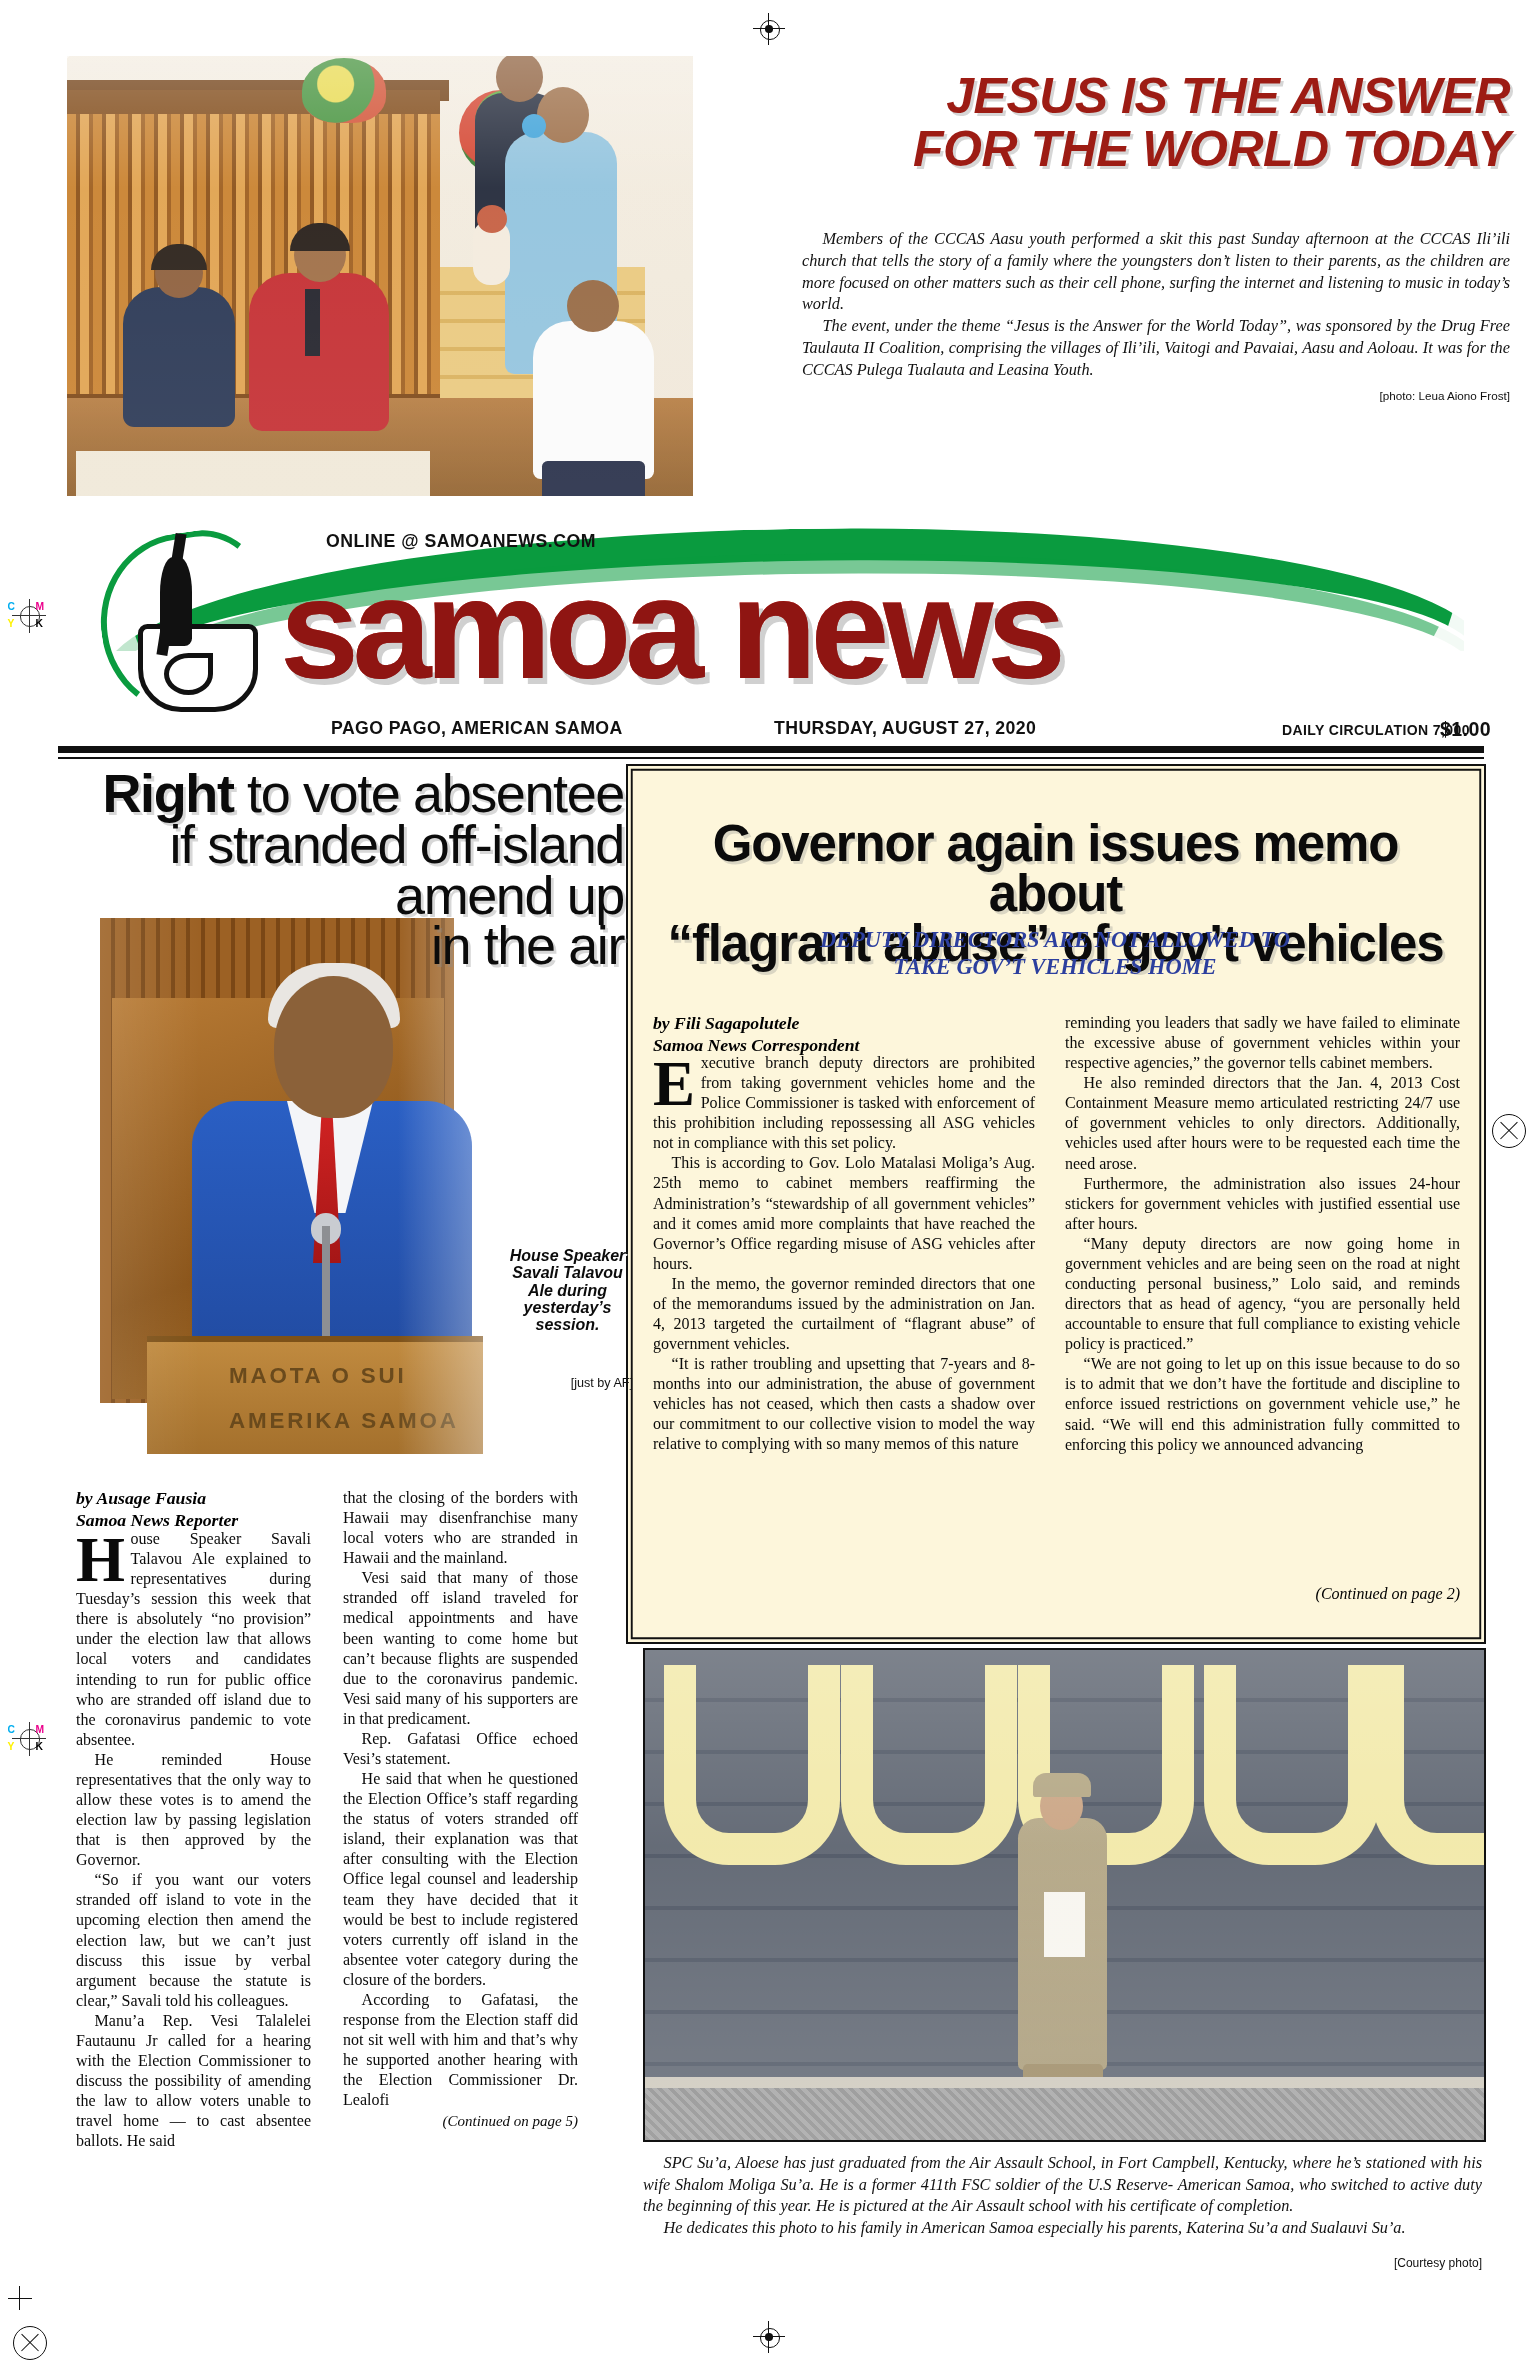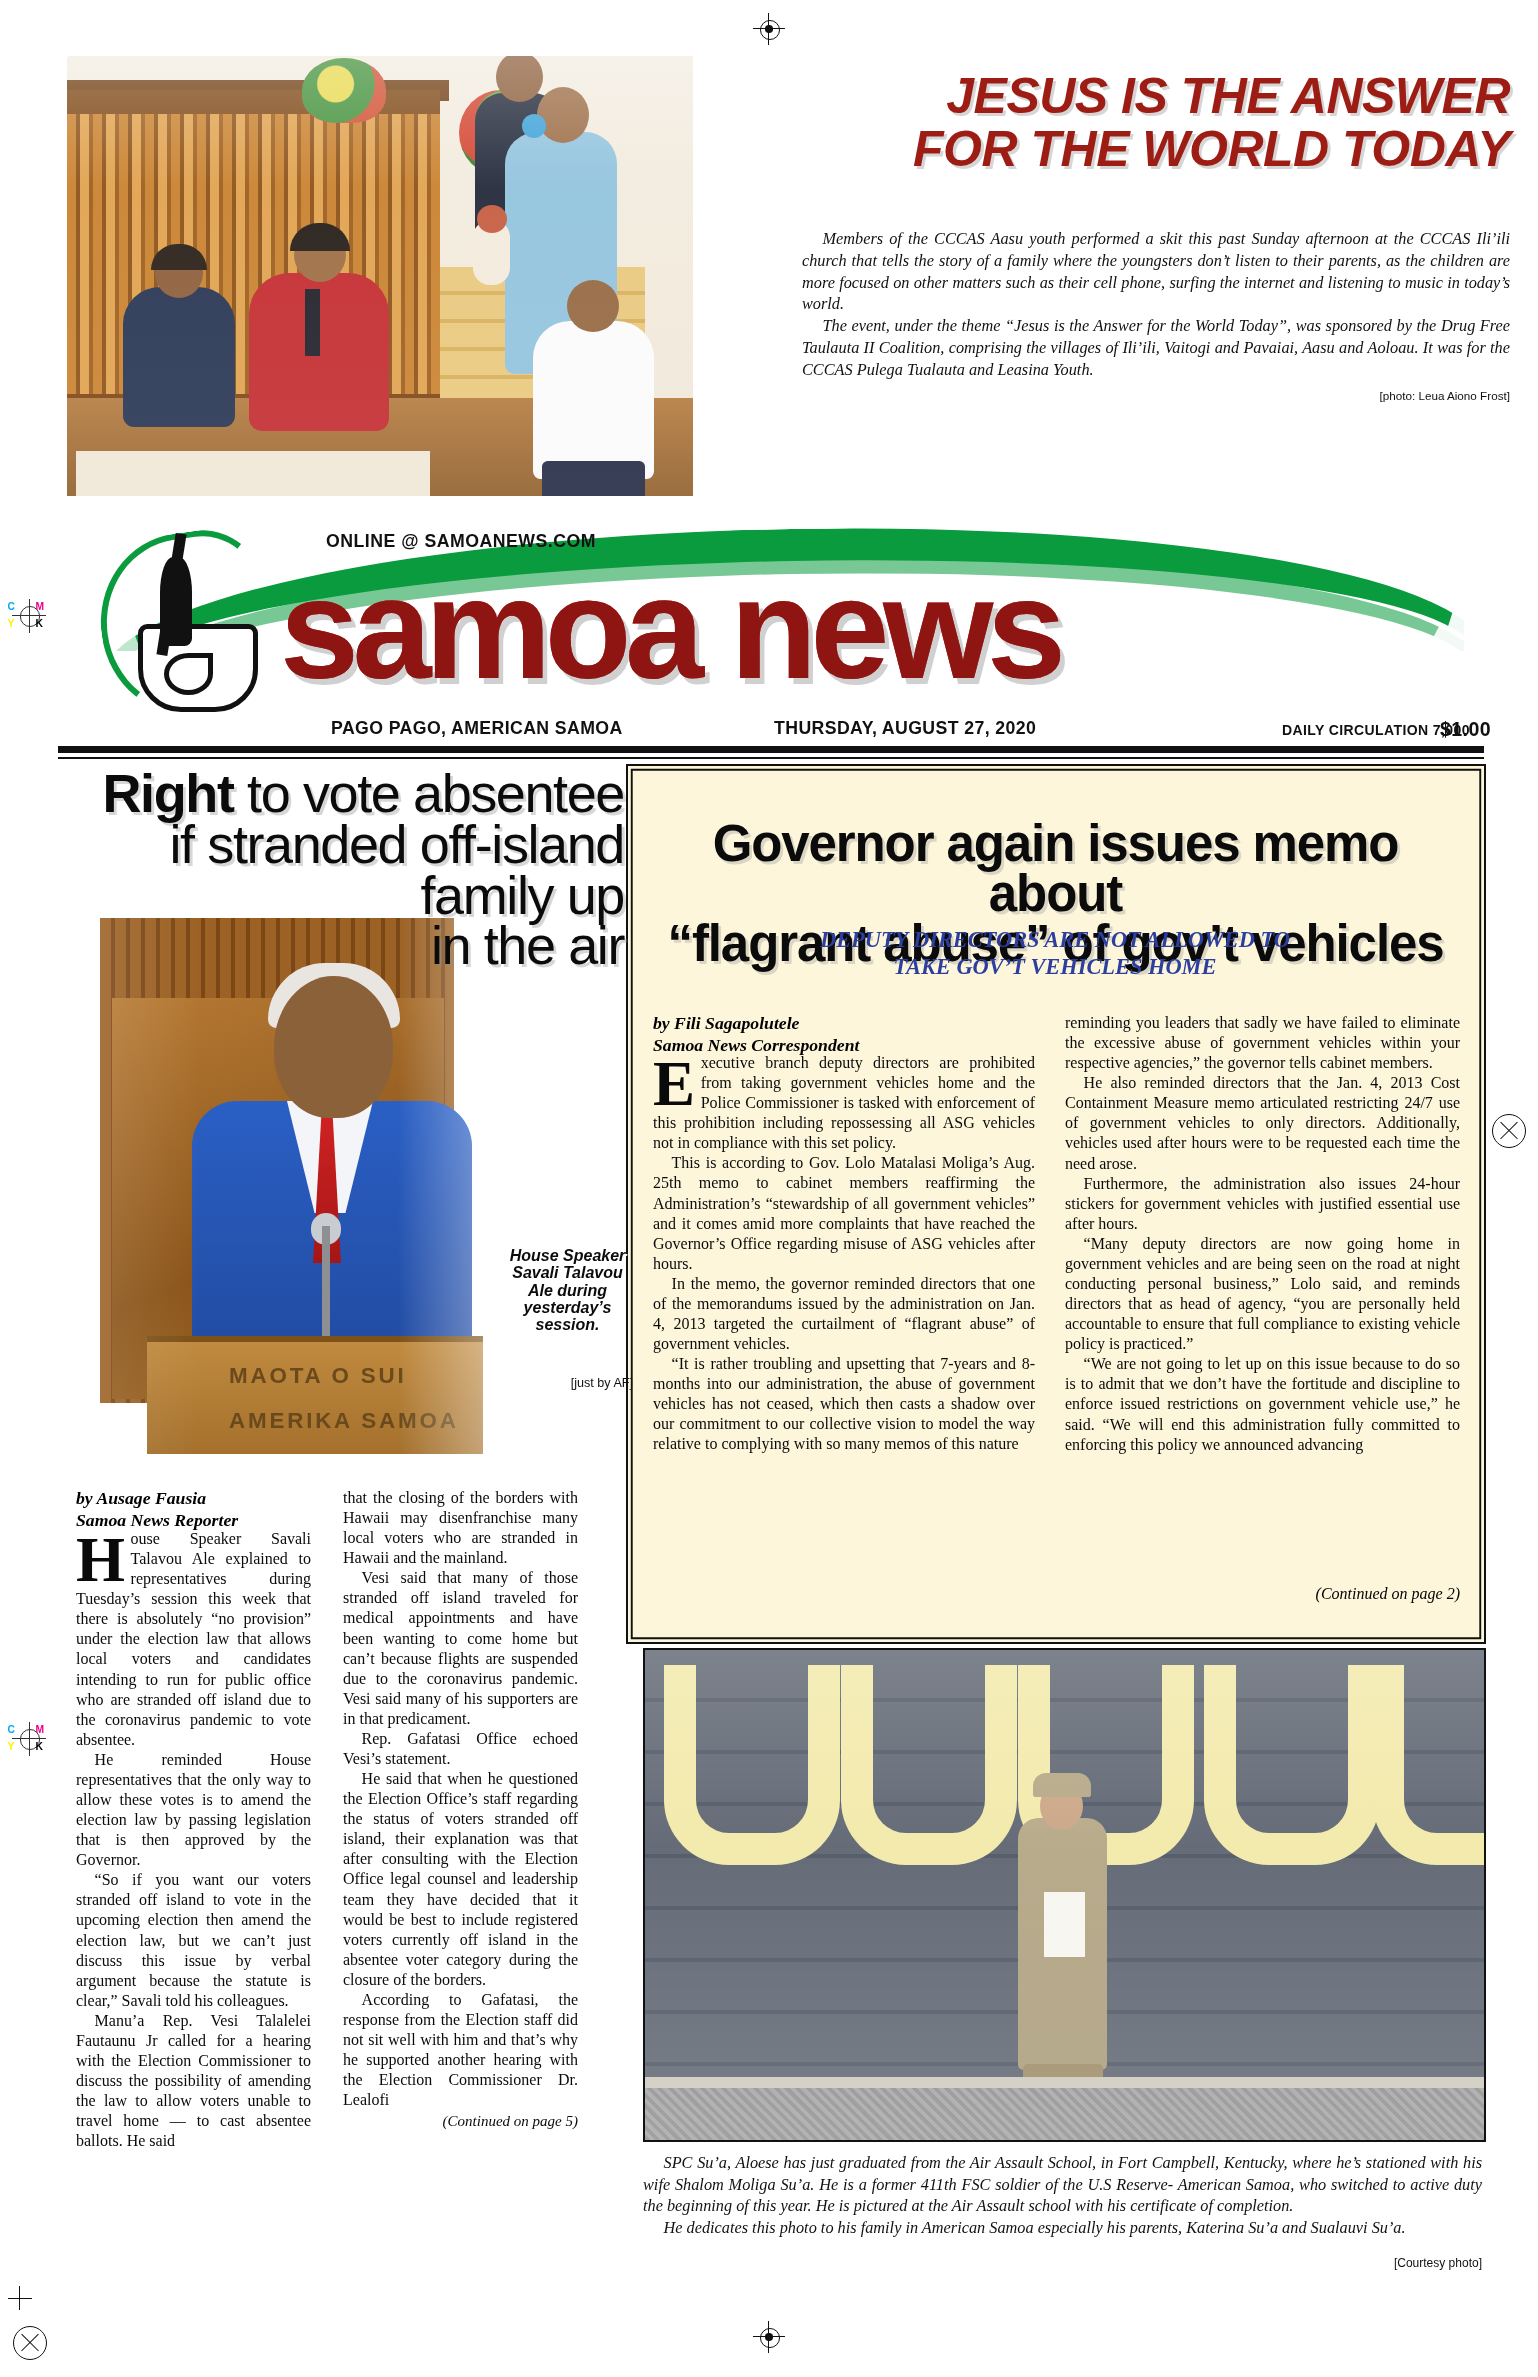--- a/index.html
+++ b/index.html
@@ -280,21 +280,21 @@
     <span class="ml-mid">THURSDAY, AUGUST 27, 2020</span>
     <span class="ml-circ">DAILY CIRCULATION 7,000</span>
     <span class="ml-price">$1.00</span>
   </div>
   <div class="rule-thick"></div>
   <div class="rule-thin"></div>
 
   <div class="left-head">
     <div><span>Right</span><span class="lt"> to vote absentee</span></div>
     <div class="lt">if stranded off-island</div>
-    <div class="lt">family up</div>
+    <div class="lt">amend up</div>
     <div class="lt">in the air</div>
   </div>
 
   <div class="speaker-photo">
     <div class="sp-wall"></div>
     <div class="sp-door"></div>
     <div class="sp-doorpanel"></div>
     <div class="sp-body"></div>
     <div class="sp-shirt"></div>
     <div class="sp-tie"></div>

